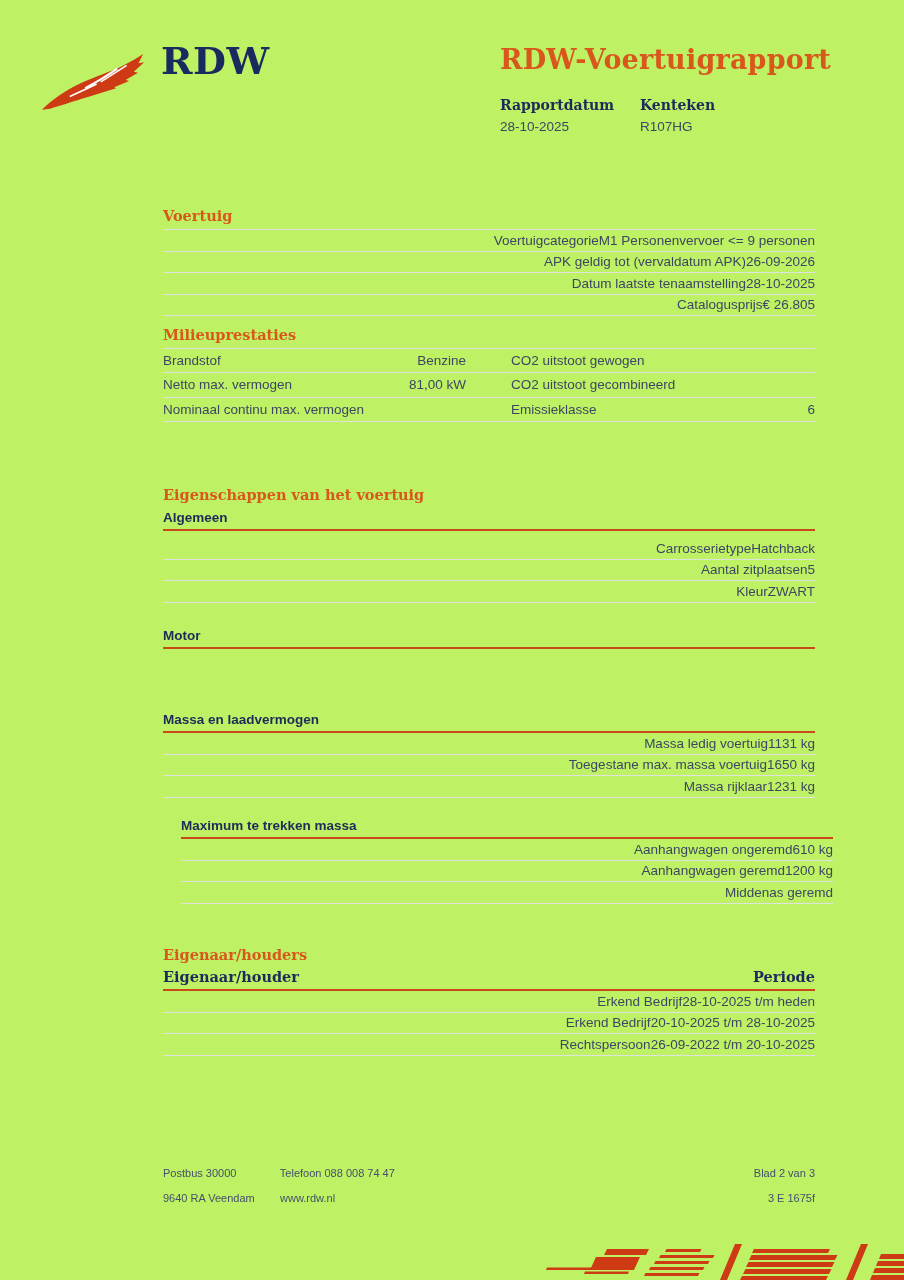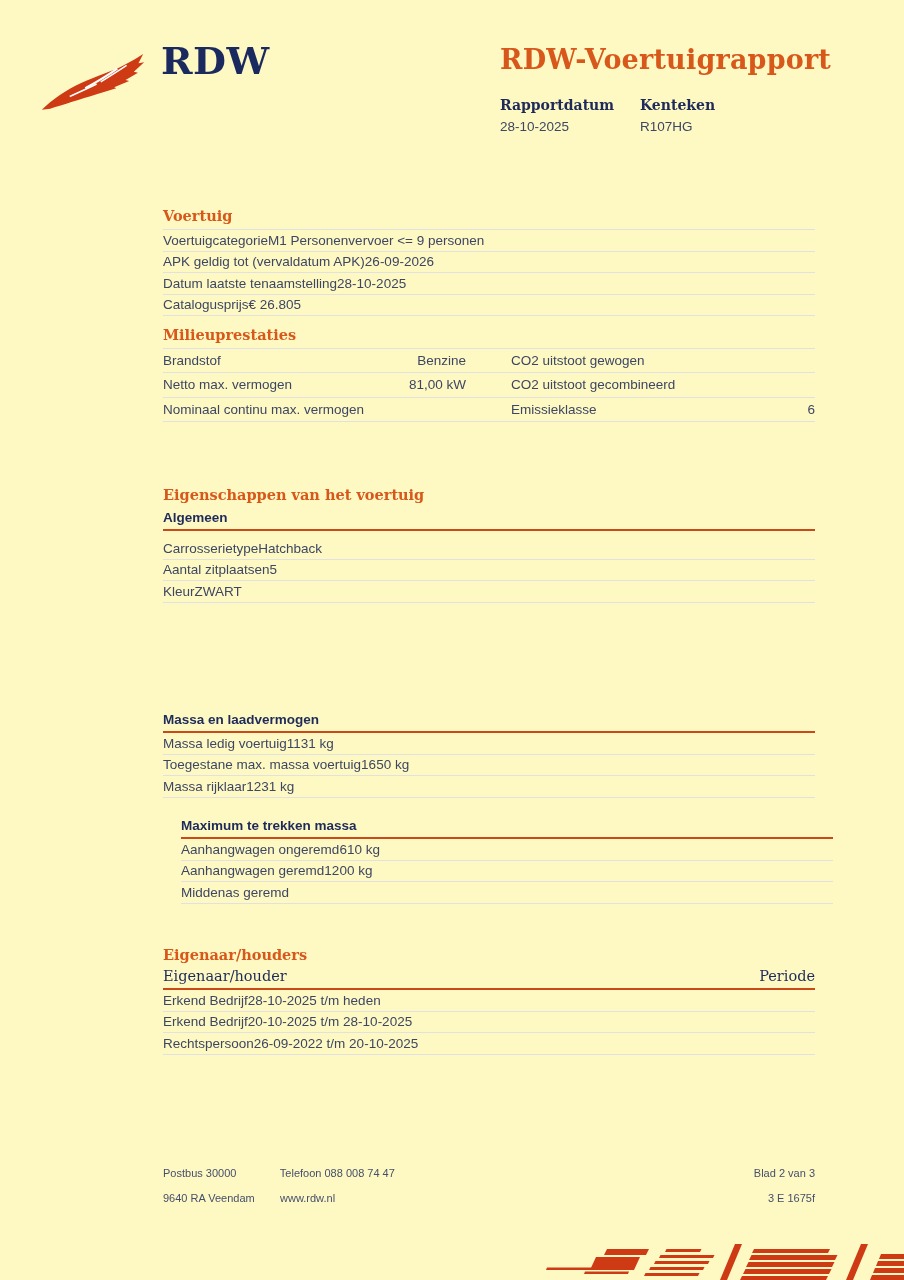--- a/index.html
+++ b/index.html
@@ -1,18 +1,18 @@
 <!DOCTYPE html>
 <html><head>
 <meta charset="utf-8">
 <style>
   * { margin:0; padding:0; box-sizing:border-box; }
   html,body { background:#ffffff; }
   .page {
-    position:relative; width:904px; height:1280px; background:#fef9c3;
+    position:relative; width:904px; height:1280px; background:#bef264;
     font-family:"Liberation Sans", sans-serif; color:#3D4663; overflow:hidden;
   }
   
   .logo-feather { position:absolute; left:38px; top:52px; width:110px; height:62px; }
   .logo-word {
     position:absolute; left:161px; top:38px;
     font-family:"DejaVu Serif", serif; font-weight:700; font-size:38px;
     color:#1B2A5E; letter-spacing:0.5px;
   }
   .doc-title {
@@ -29,21 +29,21 @@
   .meta-kenteken { left:640px; }
 
   
   .section { position:absolute; left:163px; width:652px; }
   .sec-heading {
     font-family:"DejaVu Serif", serif; font-weight:700; font-size:14.5px;
     color:#D8581C; padding-bottom:5px;
   }
   .sec-heading.hairline-under { border-bottom:1px solid #E1E1E1; }
   .row {
-    display:flex; justify-content:flex-start; align-items:center;
+    display:flex; justify-content:flex-end; align-items:center;
     height:21.5px; border-bottom:1px solid #E1E1E1; font-size:13.5px;
   }
   .row .val { text-align:right; white-space:nowrap; }
   .sub-title {
     font-family:"Liberation Sans", sans-serif; font-weight:700; font-size:13.5px;
     color:#1E2A5A; padding-bottom:4px; border-bottom:2px solid #C94A18;
   }
   .rows.gap-top { margin-top:7px; }
   sup { font-size:9px; vertical-align:super; line-height:0; }
 
@@ -51,21 +51,21 @@
   .mrow {
     display:grid; grid-template-columns:215px 88px 45px 235px 69px;
     align-items:center; height:24.3px; border-bottom:1px solid #E1E1E1; font-size:13.5px;
   }
   .mrow .mval { text-align:right; white-space:nowrap; }
 
   
   .owner-header {
     display:flex; justify-content:space-between; align-items:flex-end;
     padding-bottom:4px; border-bottom:2px solid #C94A18;
-    font-family:"DejaVu Serif", serif; font-weight:400; font-size:14.5px; color:#1E2A5A;
+    font-family:"DejaVu Serif", serif; font-weight:700; font-size:14.5px; color:#1E2A5A;
   }
 
   
   #sec-voertuig   { top:176px;margin-top:31px; }
   #sec-milieu     { top:326px; }
   #eig-heading    { top:486px; }
   #sub-algemeen   { top:510px; }
   #sub-motor      { top:628px; }
   #sub-massa      { top:712px; }
   #sub-maximum    { top:818px;margin-left:18px; }
@@ -174,20 +174,21 @@
         <span class="val">5</span>
       </div>
       <div class="row">
         <span>Kleur</span>
         <span class="val">ZWART</span>
       </div>
     </div>
   </div>
 
   <div class="section" id="sub-motor">
+    <div class="sub-title">Motor</div>
   </div>
 
   <div class="section" id="sub-massa">
     <div class="sub-title">Massa en laadvermogen</div>
     <div class="rows">
       <div class="row">
         <span>Massa ledig voertuig</span>
         <span class="val">1131 kg</span>
       </div>
       <div class="row">

